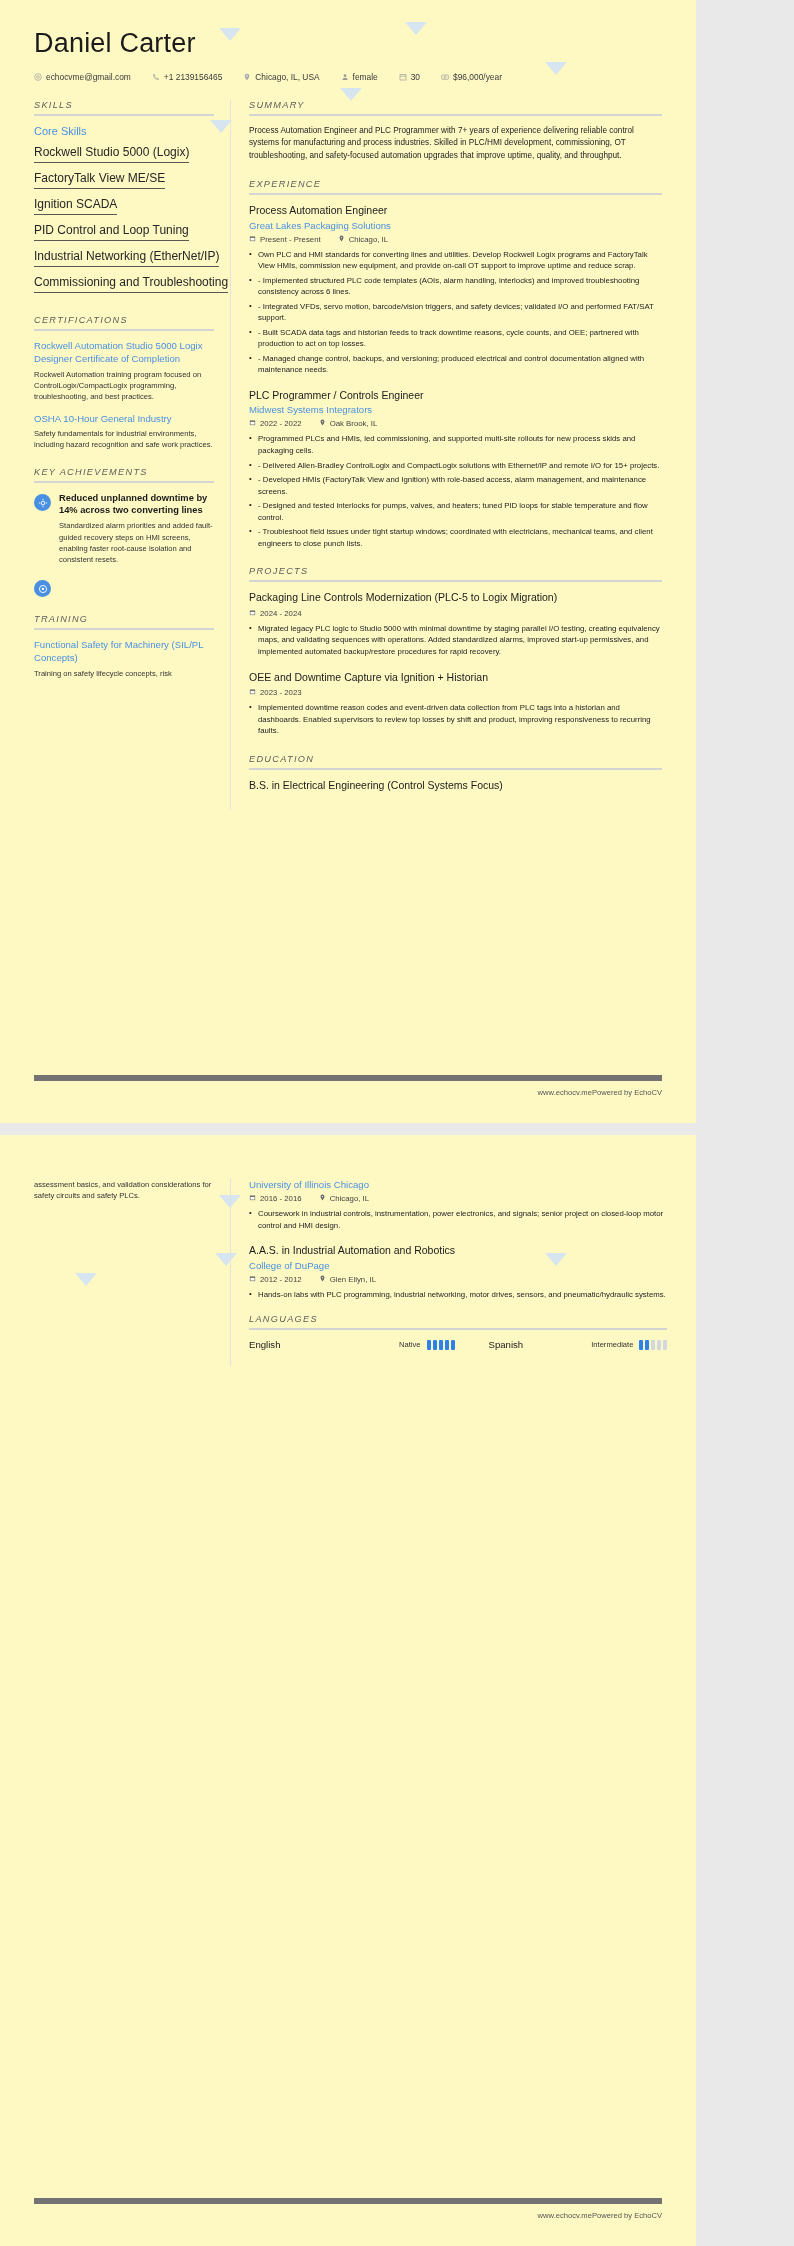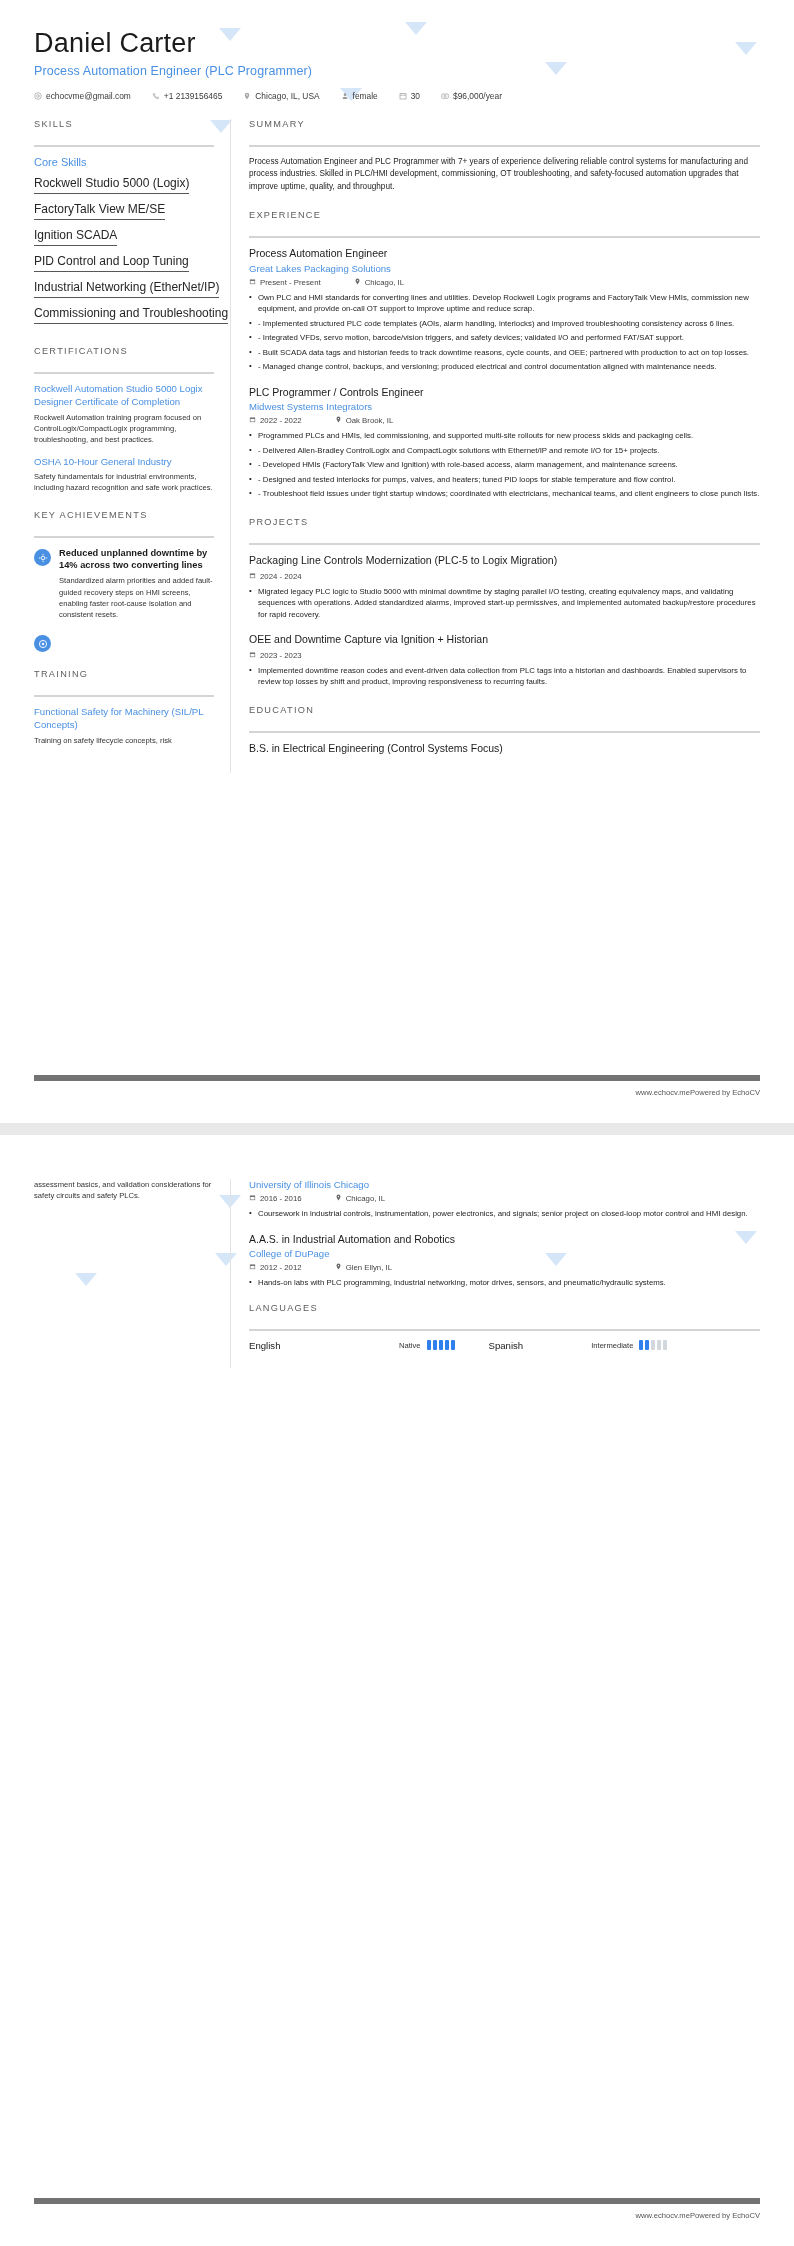--- a/index.html
+++ b/index.html
@@ -3,22 +3,22 @@
 <meta charset="utf-8">
 <style>
   * { box-sizing: border-box; margin: 0; padding: 0; }
   html, body {
     width: 794px;
     background: #e9e9e9;
     font-family: "Liberation Sans", sans-serif;
   }
   .page {
     position: relative;
-    width: 794px;
-    background: #ffffff;
+    width: 696px;
+    background: #fef9c3;
     overflow: hidden;
   }
   .page-1 { height: 1123px; }
   .page-gap { height: 12px; background: #e9e9e9; }
   .page-2 { height: 1111px; }
 
   
   .tri {
     position: absolute;
     width: 0; height: 0;
@@ -61,21 +61,22 @@
   .cols { display: flex; margin-top: 18px; align-items: flex-start; }
   .col-left { width: 196px; flex: 0 0 196px; padding-right: 16px; }
   .col-divider { width: 1px; flex: 0 0 1px; background: #e2e2e2; align-self: stretch; }
   .col-right { flex: 1 1 auto; padding-left: 18px; }
 
   .sec-title {
     font-size: 9.2px;
     letter-spacing: 1.3px;
     color: #5d5d5d;
     text-transform: uppercase;
-    padding-bottom: 16px;
+    padding-bottom: 4px;
+    font-style: italic;
   }
   .sec-rule { height: 2px; background: #d4d4d4; margin-bottom: 9px; }
   .sec { margin-bottom: 17px; }
 
   
   .skill-group-name { font-size: 11px; color: #4a90e2; margin-bottom: 5px; }
   .skill-rows { display: flex; flex-wrap: wrap; }
   .skill-chip {
     font-size: 12px;
     color: #262626;
@@ -109,21 +110,21 @@
   .train { margin-bottom: 11px; }
   .train-name { font-size: 9.6px; color: #4a90e2; line-height: 1.33; }
   .train-desc { font-size: 7.6px; color: #333; line-height: 1.45; margin-top: 3px; }
 
   
   .para { font-size: 8.2px; color: #232323; line-height: 1.5; }
 
   .entry { margin-bottom: 13px; }
   .entry-title { font-size: 10.5px; color: #1b1b1b; line-height: 1.3; }
   .entry-org { font-size: 9.6px; color: #4a90e2; margin-top: 2px; }
-  .meta-row { display: flex; gap: 33px; margin-top: 4px; font-size: 7.8px; color: #444; }
+  .meta-row { display: flex; gap: 17px; margin-top: 4px; font-size: 7.8px; color: #444; }
   .meta { display: flex; align-items: center; gap: 4px; }
   ul.bullets { list-style: none; margin-top: 5px; }
   ul.bullets li {
     position: relative;
     font-size: 7.8px;
     color: #232323;
     line-height: 1.48;
     padding-left: 9px;
     margin-bottom: 3px;
   }
@@ -167,21 +168,20 @@
 
   <div class="tri" style="left:219px; top:28px;"></div>
   <div class="tri" style="left:405px; top:22px;"></div>
   <div class="tri" style="left:545px; top:62px;"></div>
   <div class="tri" style="left:340px; top:88px;"></div>
   <div class="tri" style="left:735px; top:42px;"></div>
   <div class="tri" style="left:210px; top:120px;"></div>
 
   <div class="content">
     <div class="name">Daniel Carter</div>
-    <div class="job-title">Process Automation Engineer (PLC Programmer)</div>
 
     <div class="contact-row">
       <div class="contact-item">
         <span>
           <svg width="8" height="8" viewBox="0 0 12 12">
               <circle cx="6" cy="6" r="5" fill="none" stroke="#9a9a9a" stroke-width="1"></circle>
               <circle cx="6" cy="6" r="2" fill="none" stroke="#9a9a9a" stroke-width="1"></circle>
             </svg>
         </span>
         <span>echocvme@gmail.com</span>

